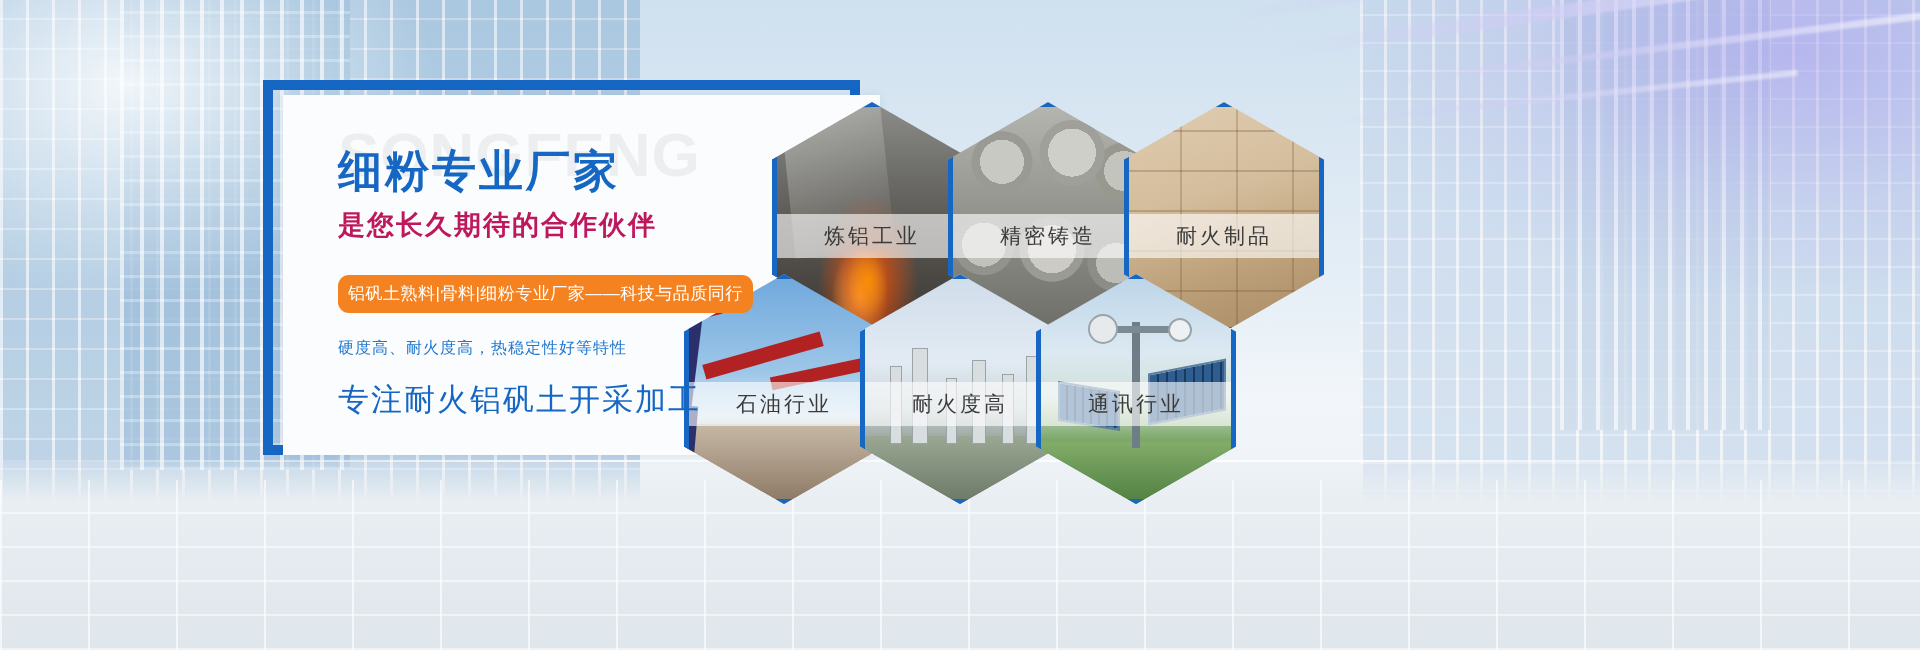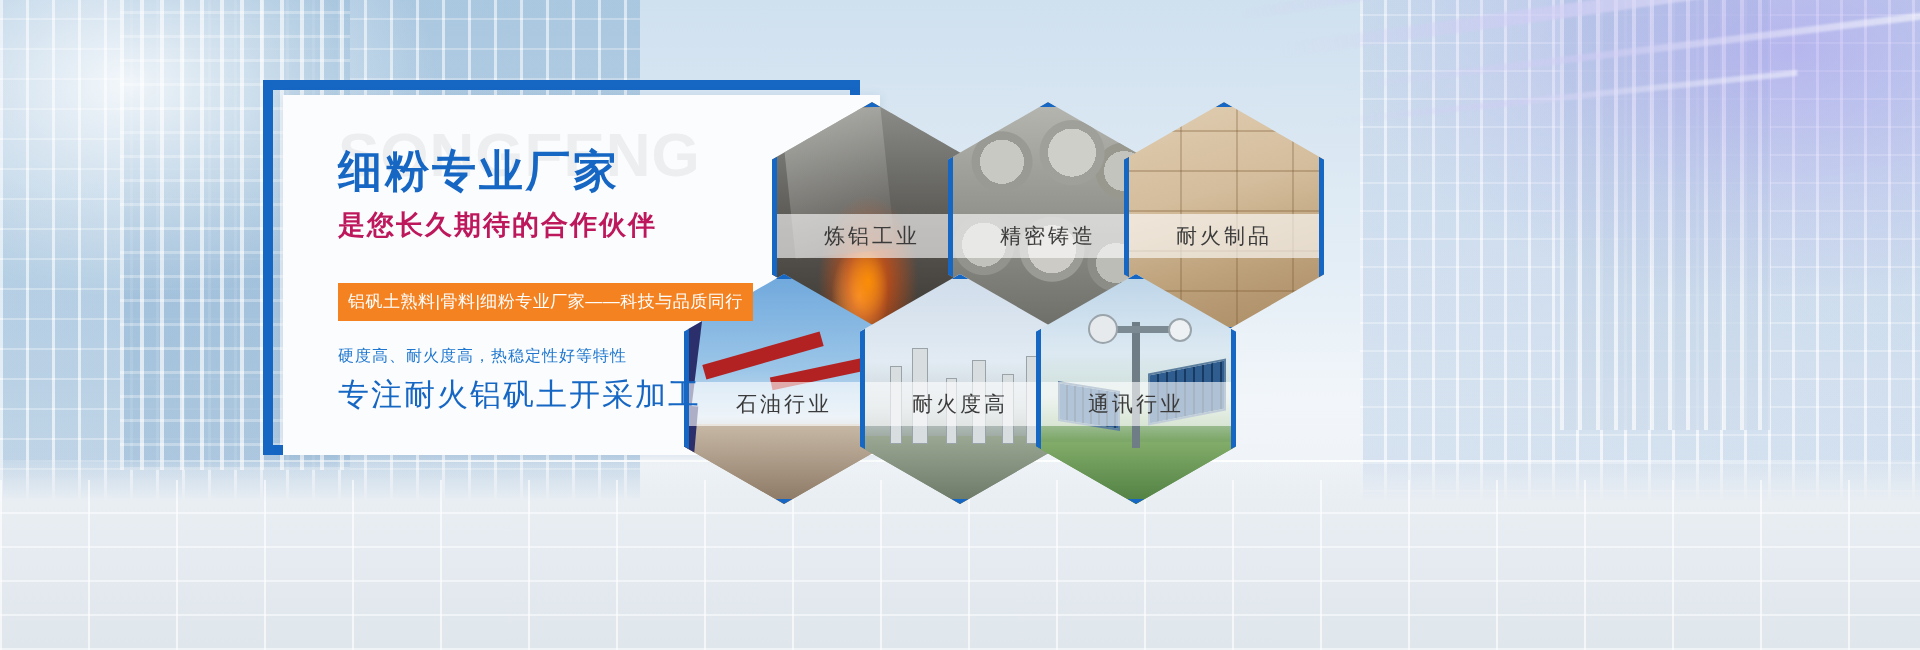--- a/index.html
+++ b/index.html
@@ -113,29 +113,29 @@
   }
   .subhead {
     position:relative; z-index:2;
     font-size:27px; font-weight:bold; color:#be185d;
     letter-spacing:2px; margin-top:12px;
   }
   .orange-bar {
     position:relative; z-index:2;
     display:inline-block; background:#f58220; color:#ffffff;
     font-size:17px; letter-spacing:.5px;
-    padding:7px 10px 8px 10px; margin-top:40px; white-space:nowrap;
+    padding:7px 10px 8px 10px; margin-top:32px; white-space:nowrap;border-radius:11px;
   }
   .feature-line {
     position:relative; z-index:2;
     font-size:16px; color:#1f77d0; letter-spacing:1px; margin-top:25px;
   }
   .tagline {
     position:relative; z-index:2;
-    font-size:31px; color:#1667c4; letter-spacing:2px; margin-top:7px;
+    font-size:31px; color:#1667c4; letter-spacing:2px; margin-top:20px;
   }
 
   
   .hexgrid { position:absolute; left:690px; top:60px; width:610px; height:530px; }
   .hex {
     position:absolute; width:200px; height:230px;
     clip-path:polygon(50% 0%,100% 25%,100% 75%,50% 100%,0% 75%,0% 25%);
     overflow:hidden;
   }
   .hex .photo { position:absolute; inset:0; }

